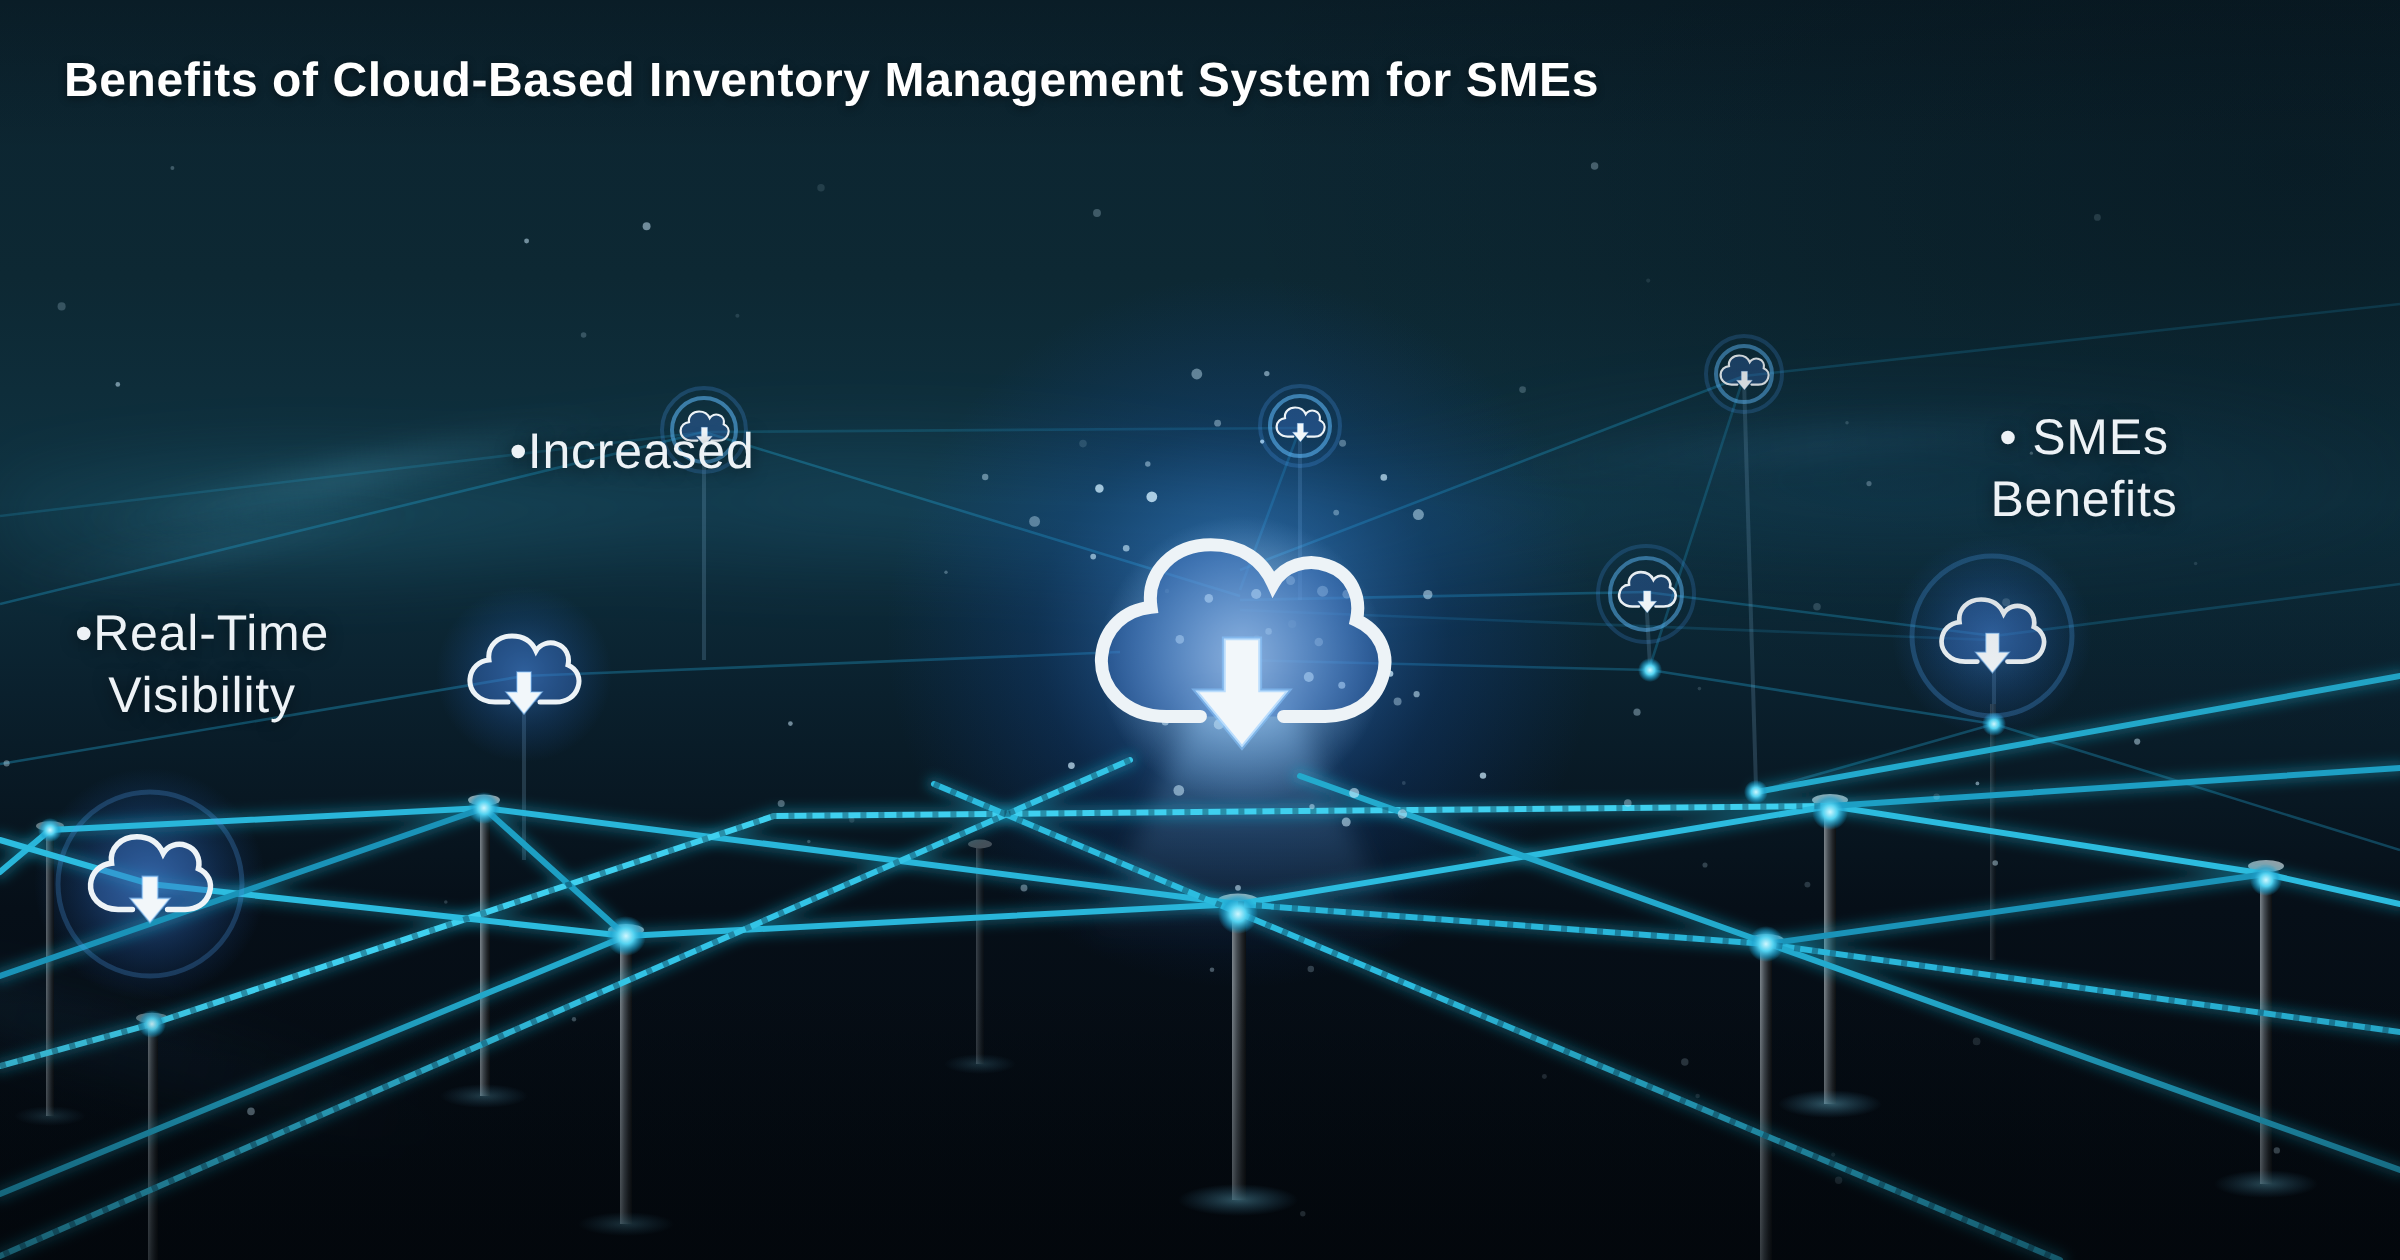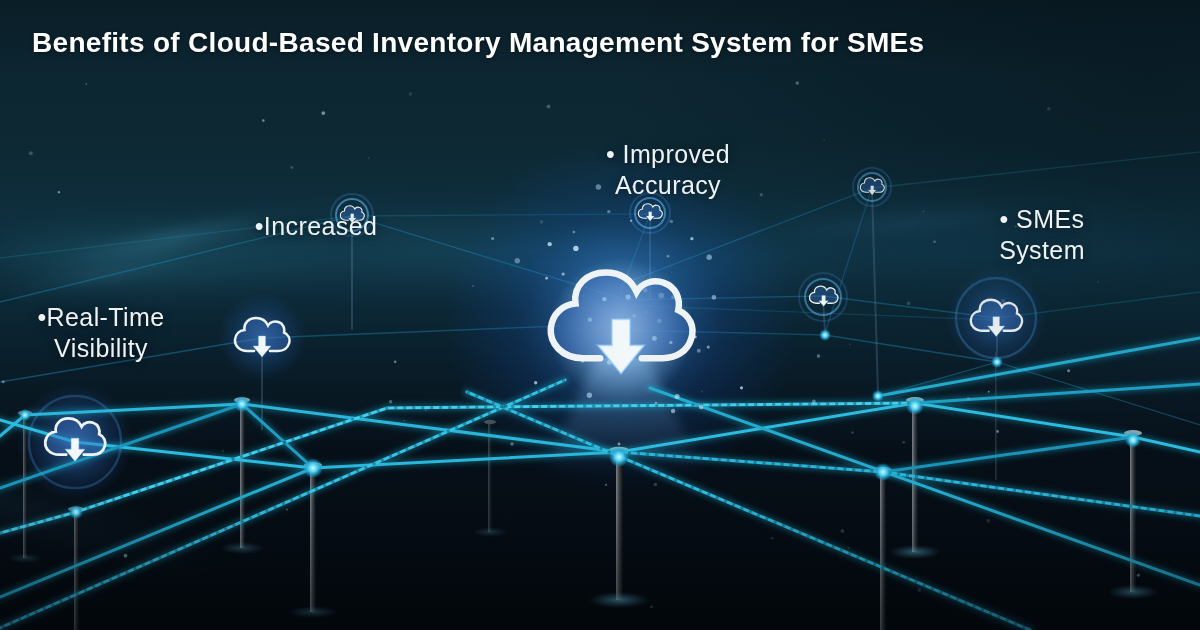--- a/index.html
+++ b/index.html
@@ -33,21 +33,21 @@
     background:
       linear-gradient(180deg, rgba(3,8,12,.25) 0%, transparent 12%),
       linear-gradient(0deg, rgba(2,6,10,.55) 0%, transparent 22%),
       radial-gradient(900px 500px at 1150px 80px, rgba(2,10,16,.35), transparent 60%);
     pointer-events:none;
   }
   svg.scene { position:absolute; inset:0; }
 
   .page-title {
     position:absolute; left:32px; top:27px;
-    font-size:28px; font-weight:800; letter-spacing:.3px;
+    font-size:24px; font-weight:800; letter-spacing:.3px;
     color:#ffffff; text-shadow:0 1px 4px rgba(0,0,0,.45);
     white-space:nowrap;
   }
   .benefit {
     position:absolute; color:#edf2f6; text-align:center;
     font-size:25px; font-weight:400; line-height:31px; letter-spacing:.4px;
     text-shadow:0 1px 8px rgba(0,0,0,.55);
   }
   .benefit .l1, .benefit .l2 { display:block; }
   .b-realtime  { left:18px;  top:302px; width:166px; }
@@ -388,21 +388,17 @@
 
   <h1 class="page-title">Benefits of Cloud-Based Inventory Management System for SMEs</h1>
 
   <div class="benefit b-realtime">
     <span class="l1">•Real-Time</span>
     <span class="l2">Visibility</span>
   </div>
   <div class="benefit b-increased">
     <span class="l1">•Increased</span>
   </div>
-  <div class="benefit b-improved">
-    <span class="l1">• Improved</span>
-    <span class="l2">Accuracy</span>
-  </div>
   <div class="benefit b-cost">
     <span class="l1">• SMEs</span>
-    <span class="l2">System</span>
+    <span class="l2">Benefits</span>
   </div>
 </div>
 
 </body></html>

